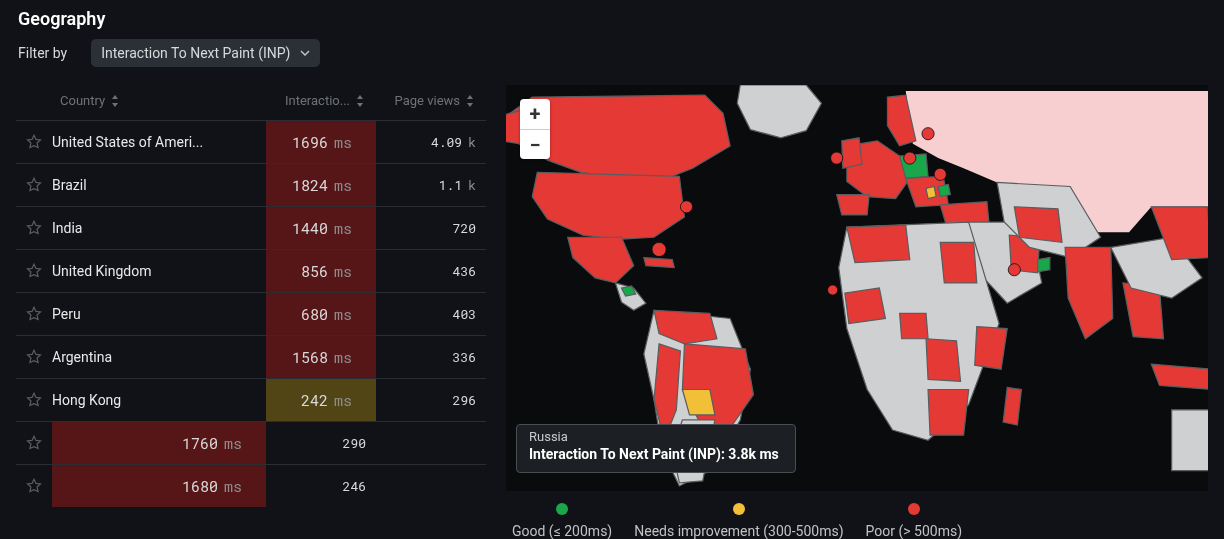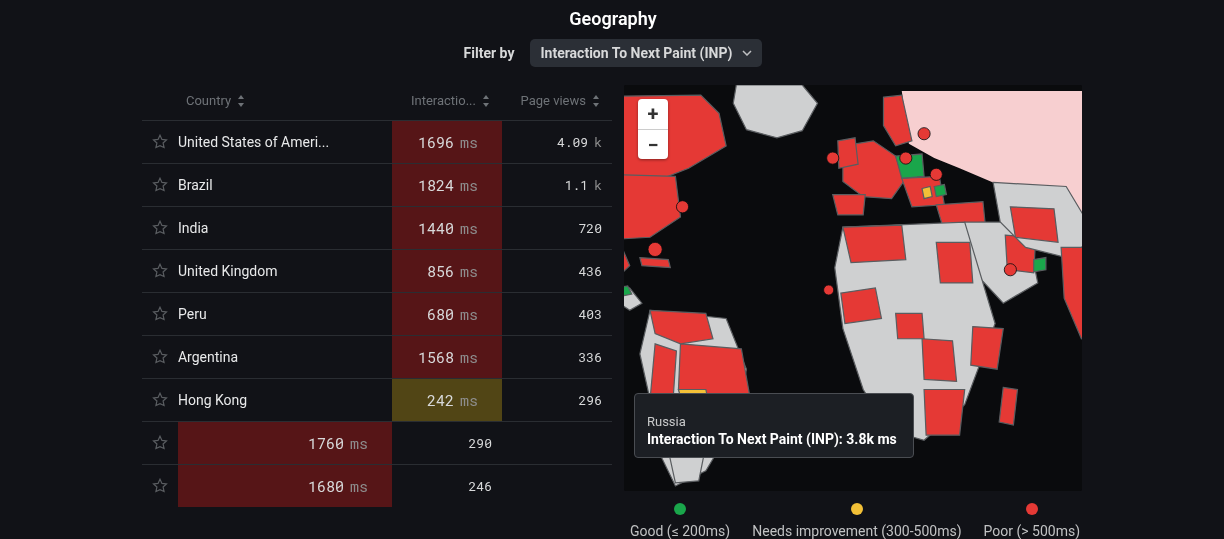--- a/index.html
+++ b/index.html
@@ -16,27 +16,27 @@
     --warn-cell:rgba(135,112,20,.55);
     --good:#1aa64b;
     --warn:#f2c037;
     --land:#cfd0d1;
     --land-border:#5a5d60;
     --tooltip-bg:#1c1f24;
     --tooltip-border:#4a4d52;
   }
   *{box-sizing:border-box;}
   html,body{margin:0;padding:0;width:1224px;height:539px;background:var(--bg);color:var(--text);font-family:Roboto,"Helvetica Neue",Arial,sans-serif;font-size:14px;overflow:hidden;}
-  .page{display:flex;flex-direction:column;height:100%;padding:8px 16px 0 16px;align-items:center;}
+  .page{display:flex;flex-direction:column;height:100%;padding:8px 16px 0 16px;}
   .title{font-size:18px;font-weight:600;color:#fff;margin:0 0 10px 2px;}
-  .filter-row{display:flex;align-items:center;gap:16px;margin:0 0 18px 2px;font-weight:bold;}
+  .filter-row{display:flex;align-items:center;gap:24px;margin:0 0 18px 2px;}
   .filter-label{color:var(--text);font-size:14px;}
   .select{display:inline-flex;align-items:center;gap:10px;background:var(--select-bg);border-radius:5px;padding:6px 10px;color:var(--text);cursor:pointer;}
   .select .chev{width:10px;height:10px;display:inline-flex;align-items:center;justify-content:center;}
-  .body{display:flex;gap:12px;flex:1;min-height:0;}
+  .body{display:flex;gap:20px;flex:1;min-height:0;}
   
   .table-wrap{flex:0 0 470px;display:flex;flex-direction:column;}
   .thead,.trow{display:grid;grid-template-columns:36px 1fr 110px 110px;align-items:center;}
   .thead{color:var(--header-text);font-size:13px;padding:8px 0 12px 0;}
   .th{display:flex;align-items:center;gap:6px;cursor:pointer;user-select:none;}
   .th.country{padding-left:8px;}
   .th.metric,.th.views{justify-content:flex-end;padding-right:10px;}
   .sort-icon{width:10px;height:12px;display:inline-flex;}
   .tbody{display:flex;flex-direction:column;}
   .trow{height:43px;border-top:1px solid var(--row-border);}
@@ -49,21 +49,21 @@
   .metric-cell .unit{color:var(--text-dim);margin-left:6px;}
   .views-cell{display:flex;align-items:center;justify-content:flex-end;padding-right:10px;font-family:"Roboto Mono",Menlo,Consolas,monospace;font-size:13px;}
   .views-cell .unit{color:var(--text-dim);margin-left:6px;}
   
   .map-panel{flex:1;display:flex;flex-direction:column;min-width:0;}
   .map-box{position:relative;flex:1;min-height:0;border-radius:2px;overflow:hidden;background:#0a0b0d;}
   .map-svg{width:100%;height:100%;display:block;background:#0a0b0d;}
   .zoom-ctrl{position:absolute;top:14px;left:14px;width:30px;background:#fff;border-radius:4px;overflow:hidden;box-shadow:0 1px 3px rgba(0,0,0,.4);}
   .zoom-btn{width:30px;height:30px;display:flex;align-items:center;justify-content:center;font-size:20px;font-weight:700;color:#333;cursor:pointer;user-select:none;}
   .zoom-btn + .zoom-btn{border-top:1px solid #ccc;}
-  .map-tooltip{position:absolute;left:10px;bottom:33px;background:var(--tooltip-bg);border:1px solid var(--tooltip-border);border-radius:4px;padding:20px 12px 10px 12px;color:#d8d9da;min-width:280px;}
+  .map-tooltip{position:absolute;left:10px;bottom:18px;background:var(--tooltip-bg);border:1px solid var(--tooltip-border);border-radius:4px;padding:4px 12px 10px 12px;color:#d8d9da;min-width:280px;}
   .map-tooltip .tt-country{font-size:13px;color:#c9cacb;margin-bottom:2px;}
   .map-tooltip .tt-metric{font-size:14px;font-weight:700;color:#fff;}
   .legend{display:flex;align-items:center;gap:22px;padding:12px 2px 0 6px;color:#c1c2c3;font-size:14px;}
   .legend-item{display:flex;align-items:center;gap:8px;cursor:pointer;flex-direction:column;}
   .swatch{width:12px;height:12px;border-radius:50%;}
   .swatch.good{background:var(--good);}
   .swatch.warn{background:var(--warn);}
   .swatch.poor{background:var(--poor);}
   
   .land{fill:var(--land);stroke:var(--land-border);stroke-width:1.2;}

